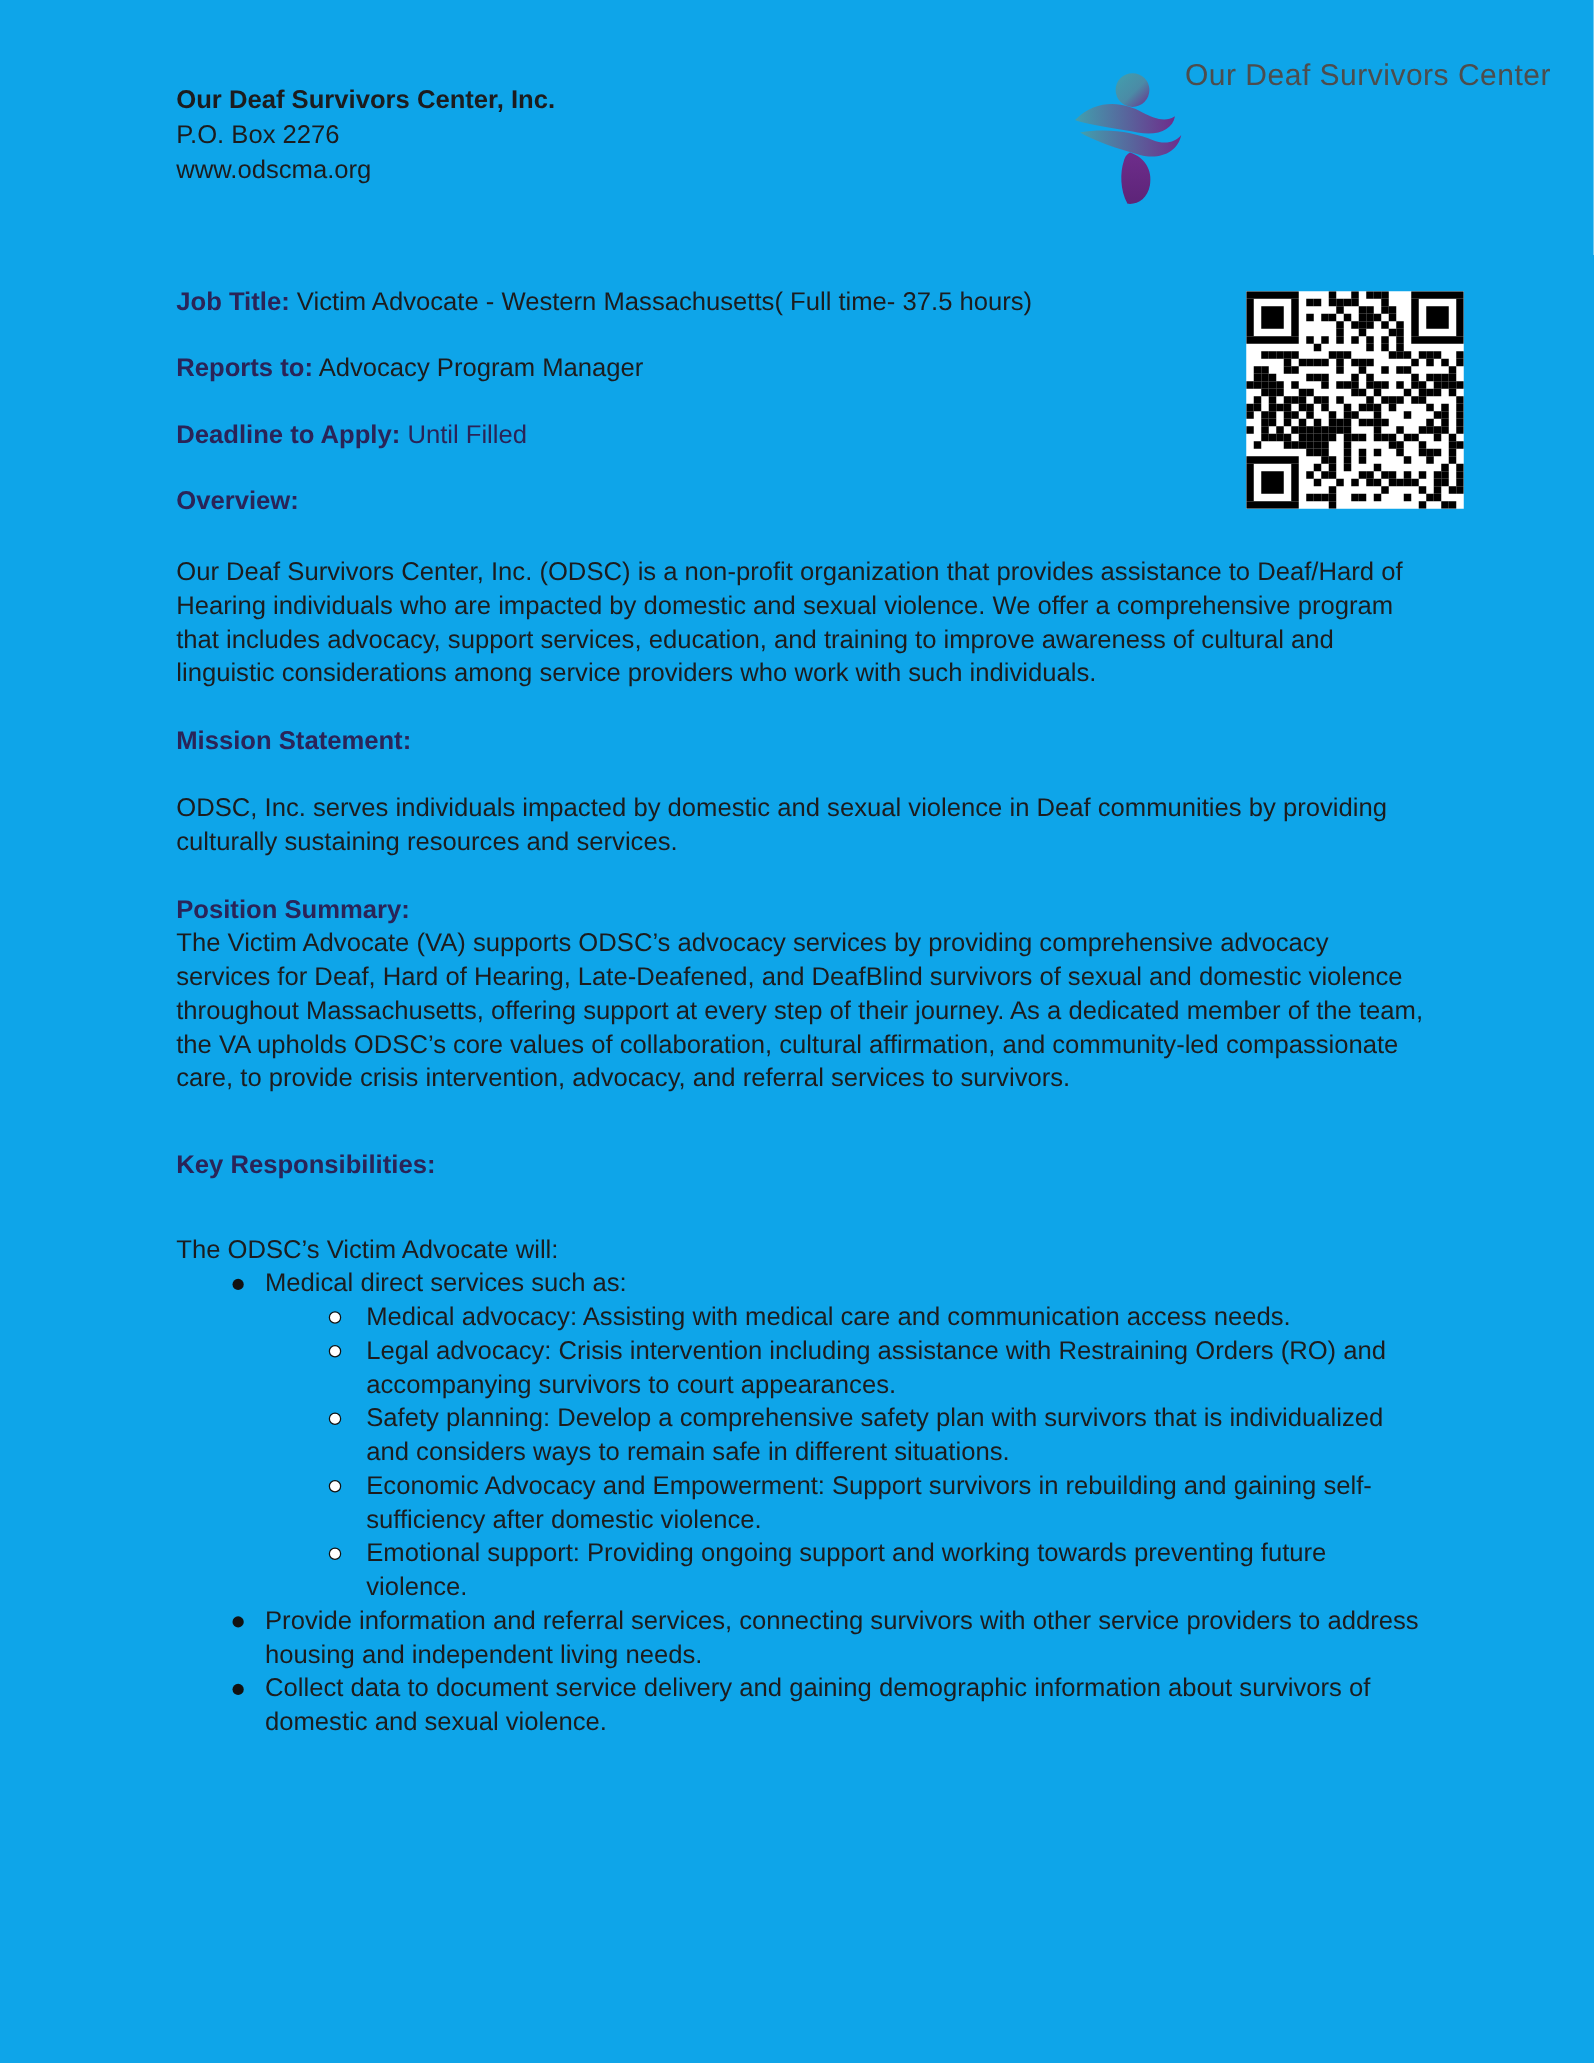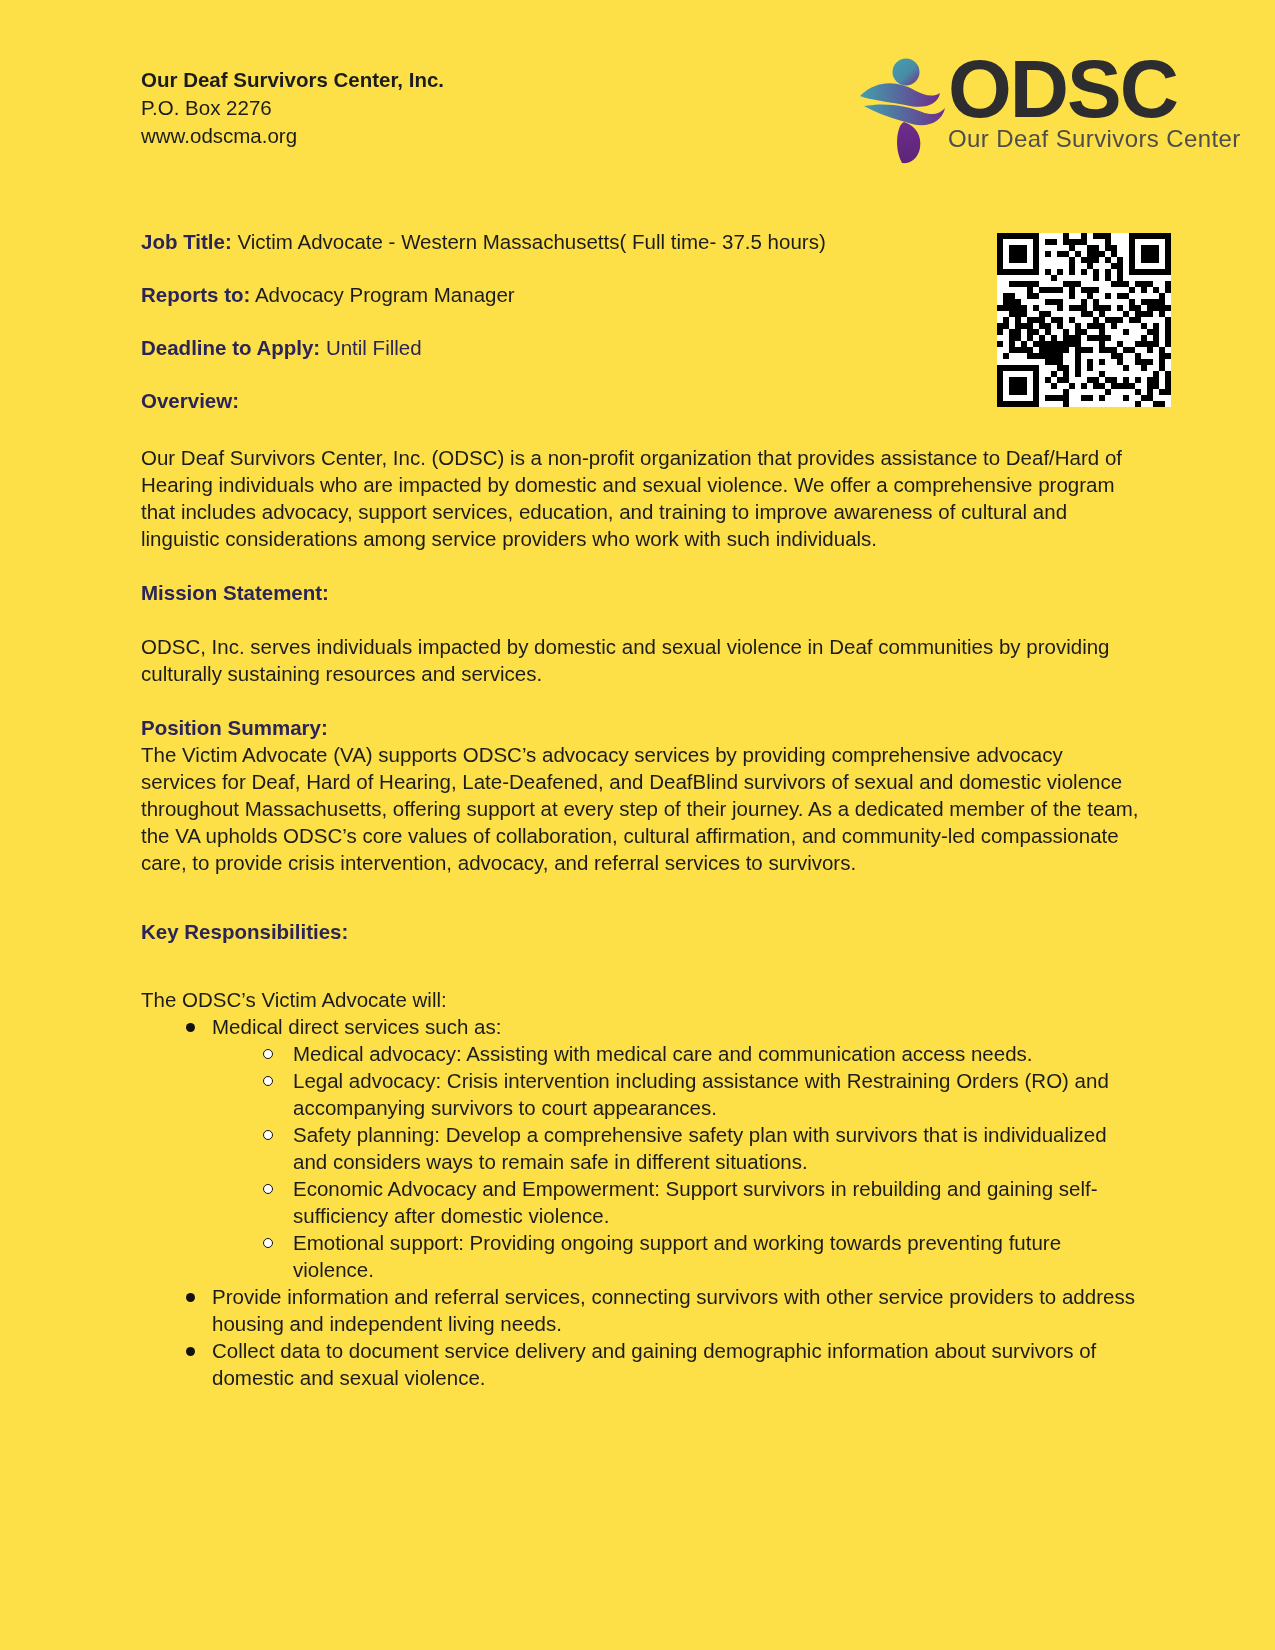--- a/index.html
+++ b/index.html
@@ -2,21 +2,21 @@
 <html><head>
 <meta charset="utf-8">
 <style>
   * { margin:0; padding:0; box-sizing:border-box; }
   html,body { background:#ffffff; }
   body { font-family:"Liberation Sans","DejaVu Sans",sans-serif; }
   .page {
     position:relative;
     width:1275px; height:1650px;
     margin:0 auto;
-    background:#fde047;
+    background:#0ea5e9;
     color:#1c1c1e;
     font-size:20.5px;
     line-height:27px;
     overflow:hidden;
   }
   
   .org-block {
     position:absolute; left:141px; top:66px;
     line-height:28px;
   }
@@ -95,21 +95,20 @@
           <stop offset="0" stop-color="#6e2d8b"></stop>
           <stop offset="1" stop-color="#5d2478"></stop>
         </linearGradient>
       </defs>
       <circle cx="48" cy="16" r="13.5" fill="url(#lg1)"></circle>
       <path d="M2,40 C20,22 42,26 56,34 C66,39 74,42 82,37 C80,48 68,53 52,50 C32,46 12,44 2,40 Z" fill="url(#lg2)"></path>
       <path d="M6,50 C28,46 50,50 64,56 C74,60 82,58 87,52 C84,66 70,72 54,68 C36,63 18,57 6,50 Z" fill="url(#lg2)"></path>
       <path d="M46,66 C58,70 64,80 62,92 C60,103 52,108 44,107 C38,96 38,82 41,73 C42,69 44,67 46,66 Z" fill="url(#lg3)"></path>
     </svg>
     <div class="logo-text">
-      <div class="logo-acronym">ODSC</div>
       <div class="logo-tagline">Our Deaf Survivors Center</div>
     </div>
   </div>
 
   <svg id="qr-svg" class="qr" viewBox="0 0 174 174" xmlns="http://www.w3.org/2000/svg">
       <g fill="#000000">
         <rect x="0" y="0" width="42" height="6"></rect>
         <rect x="0" y="36" width="42" height="6"></rect>
         <rect x="0" y="6" width="6" height="30"></rect>
         <rect x="36" y="6" width="6" height="30"></rect>

